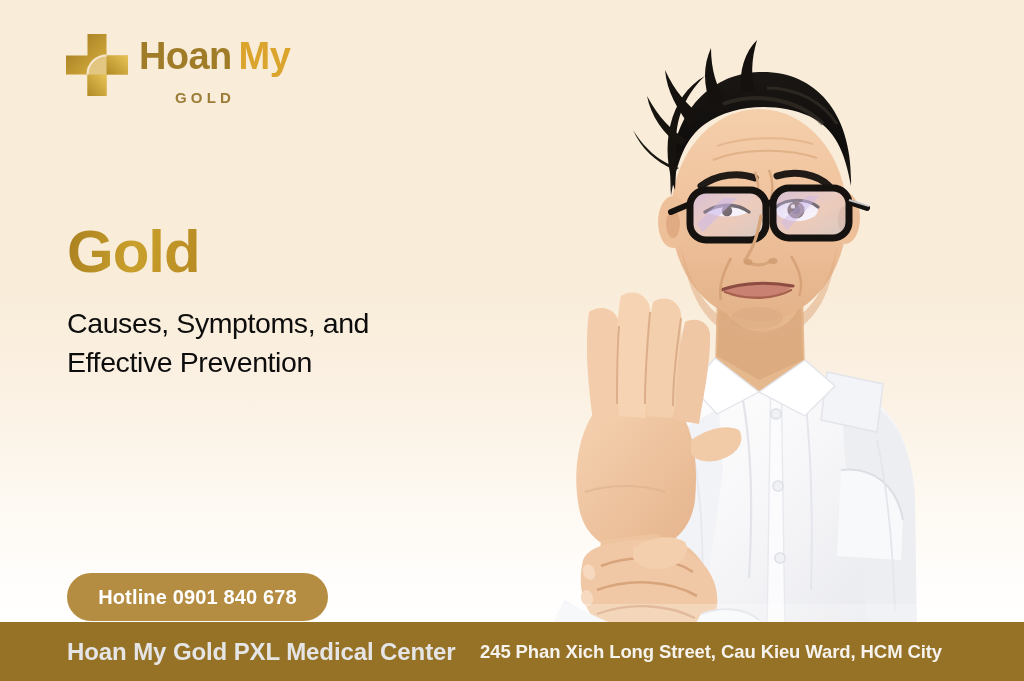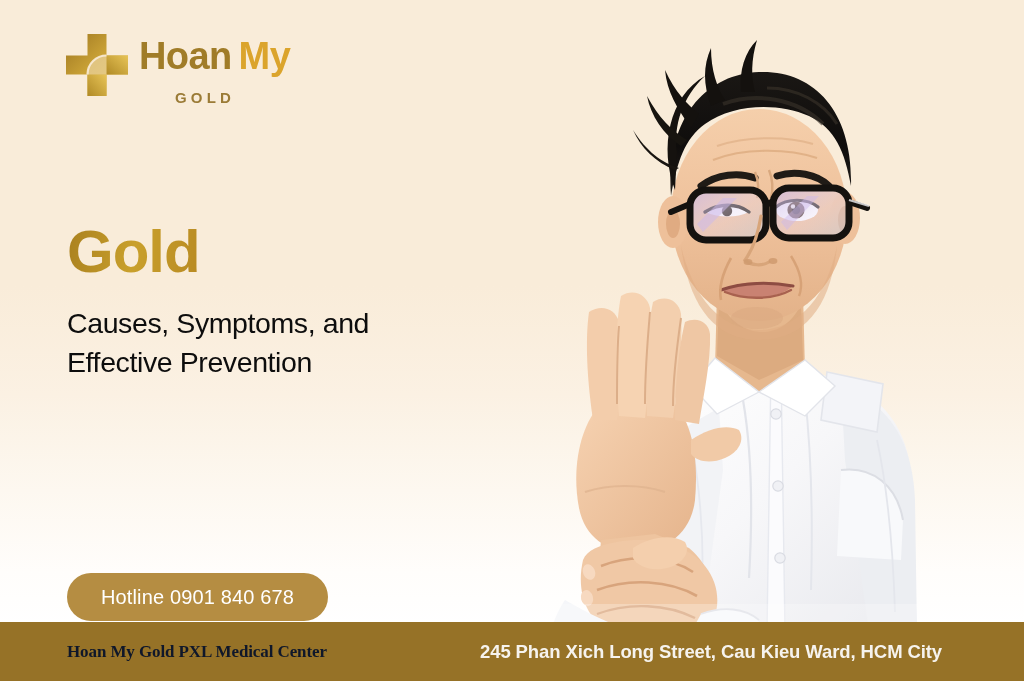--- a/index.html
+++ b/index.html
@@ -129,21 +129,21 @@
     background: #b58d42;
     display: flex;
     align-items: center;
     justify-content: center;
     box-sizing: border-box;
     z-index: 5;
   }
   #hotline-label {
     color: #ffffff;
     font-size: 20px;
-    font-weight: 400;
+    font-weight: 700;
     letter-spacing: 0.15px;
     white-space: nowrap;
     text-align: center;
   }
 
   
   #footer {
     position: absolute;
     left: 0;
     bottom: 0;
@@ -157,26 +157,25 @@
     left: 0;
     top: 0;
     width: 1024px;
     height: 59px;
     display: flex;
     align-items: center;
   }
   #footer-org {
     position: absolute;
     left: 67px;
-    color: #0f172a;
-    font-size: 17px;
+    color: #e5e5e5;
+    font-size: 24px;
     font-weight: 700;
     letter-spacing: -0.1px;
     white-space: nowrap;
-    font-family: Liberation Serif, serif;
   }
   #footer-address {
     position: absolute;
     left: 480px;
     color: #f6f3ee;
     font-size: 18.5px;
     font-weight: 700;
     letter-spacing: -0.1px;
     white-space: nowrap;
   }

